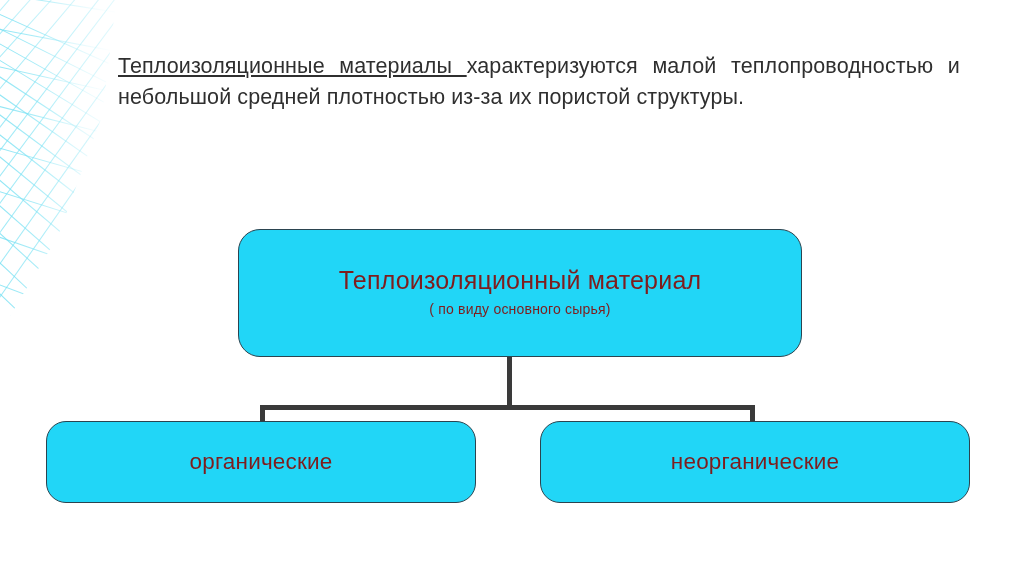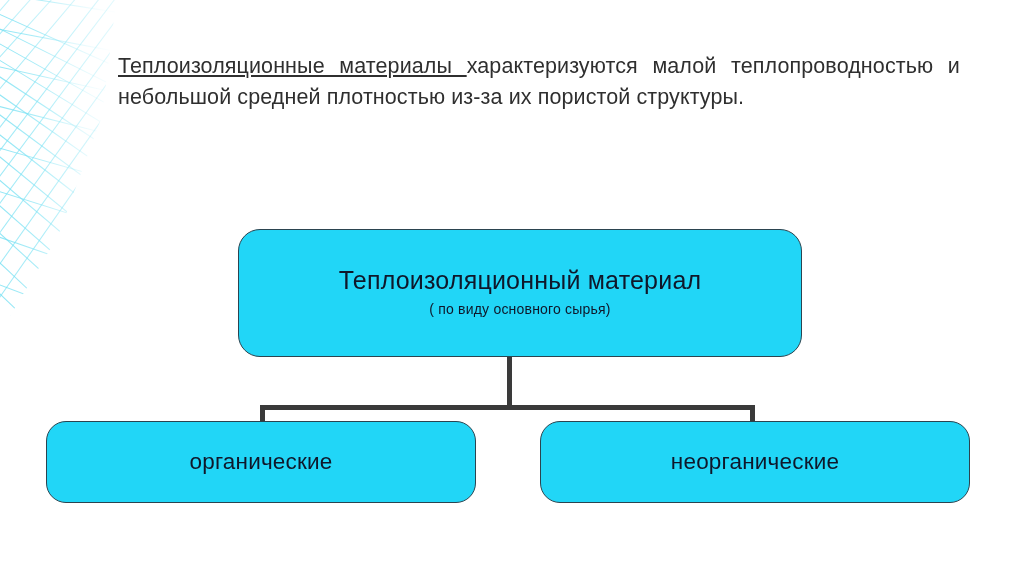--- a/index.html
+++ b/index.html
@@ -64,21 +64,21 @@
   .node {
     position: absolute;
     box-sizing: border-box;
     background: #21D6F7;
     border: 1.5px solid #2b4450;
     border-radius: 20px;
     display: flex;
     flex-direction: column;
     align-items: center;
     justify-content: center;
-    color: #0f172a;
+    color: #7f1d1d;
     text-align: center;
   }
 
   #node-root {
     left: 238px;
     top: 229px;
     width: 564px;
     height: 128px;
     border-radius: 22px;
   }

